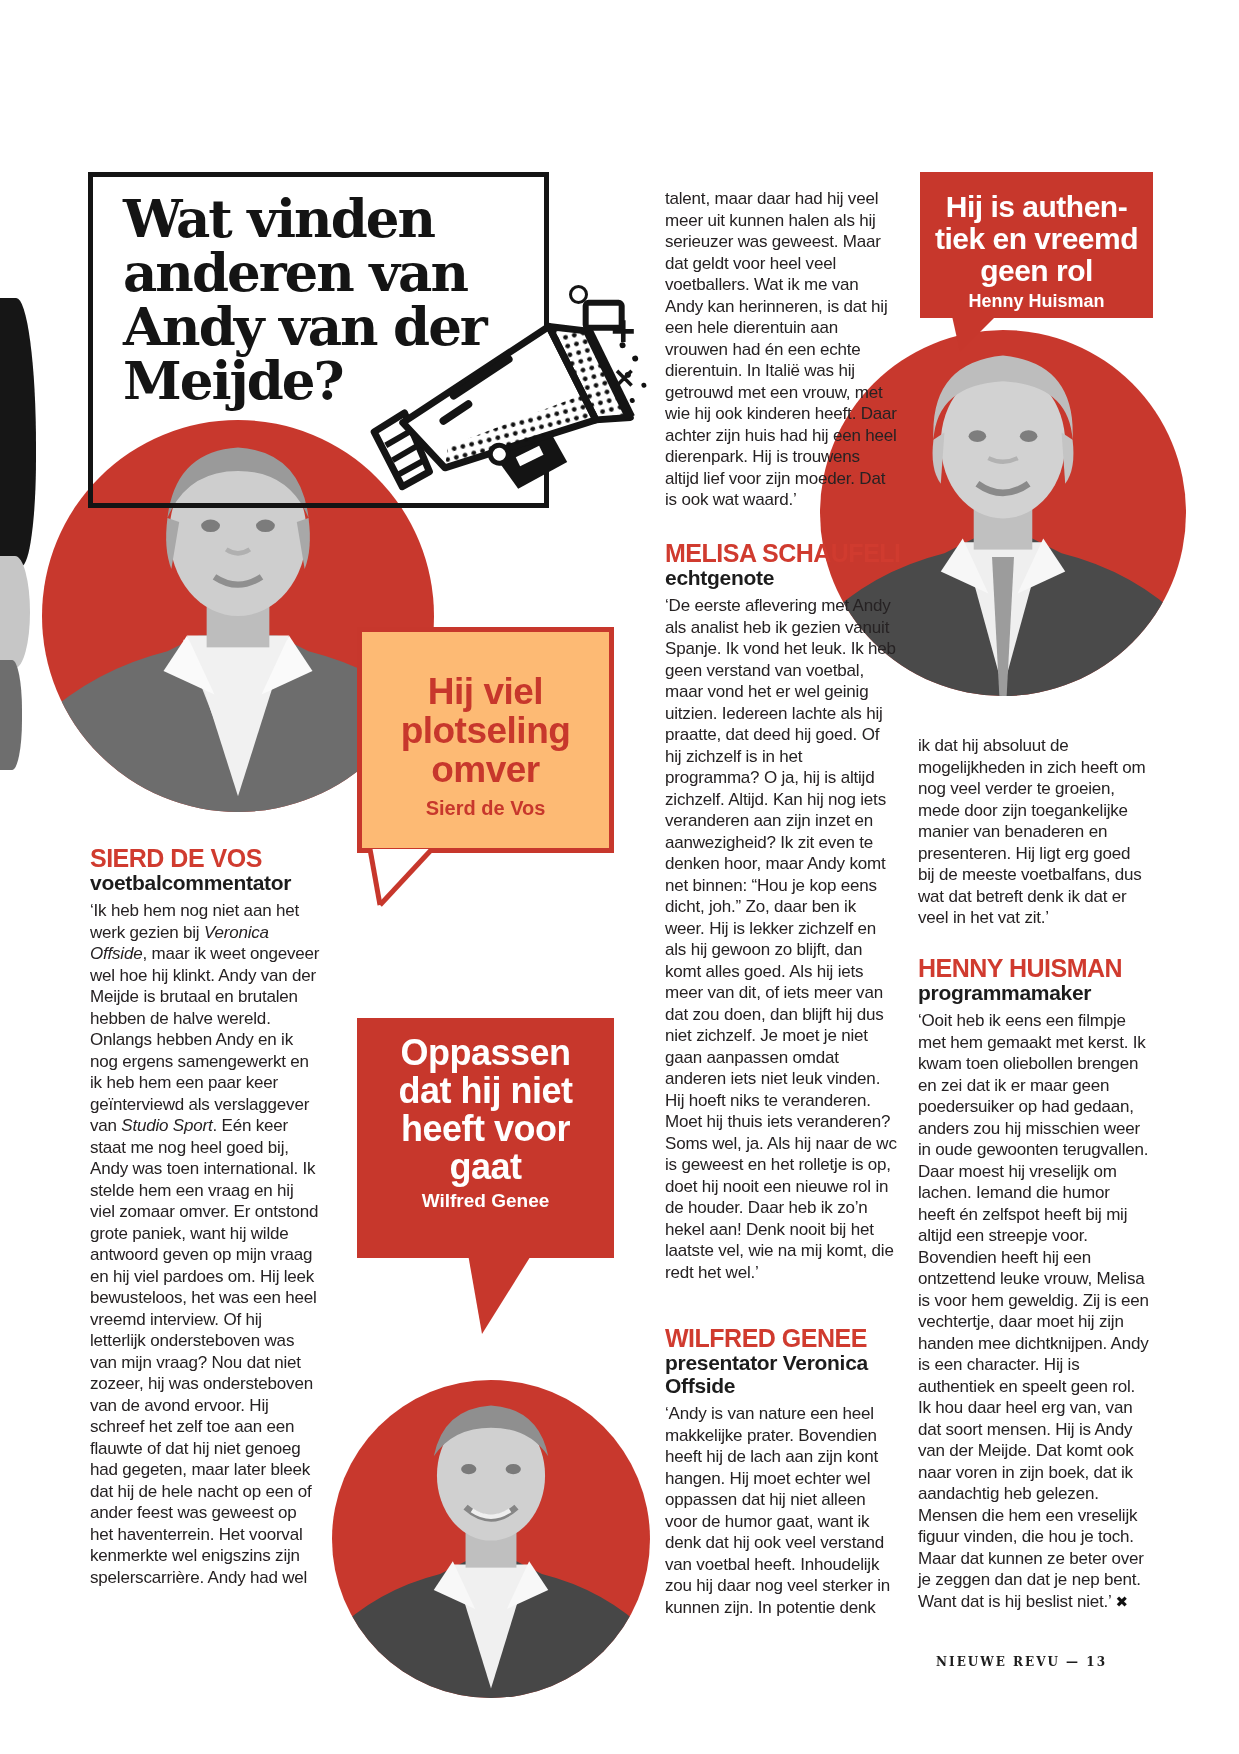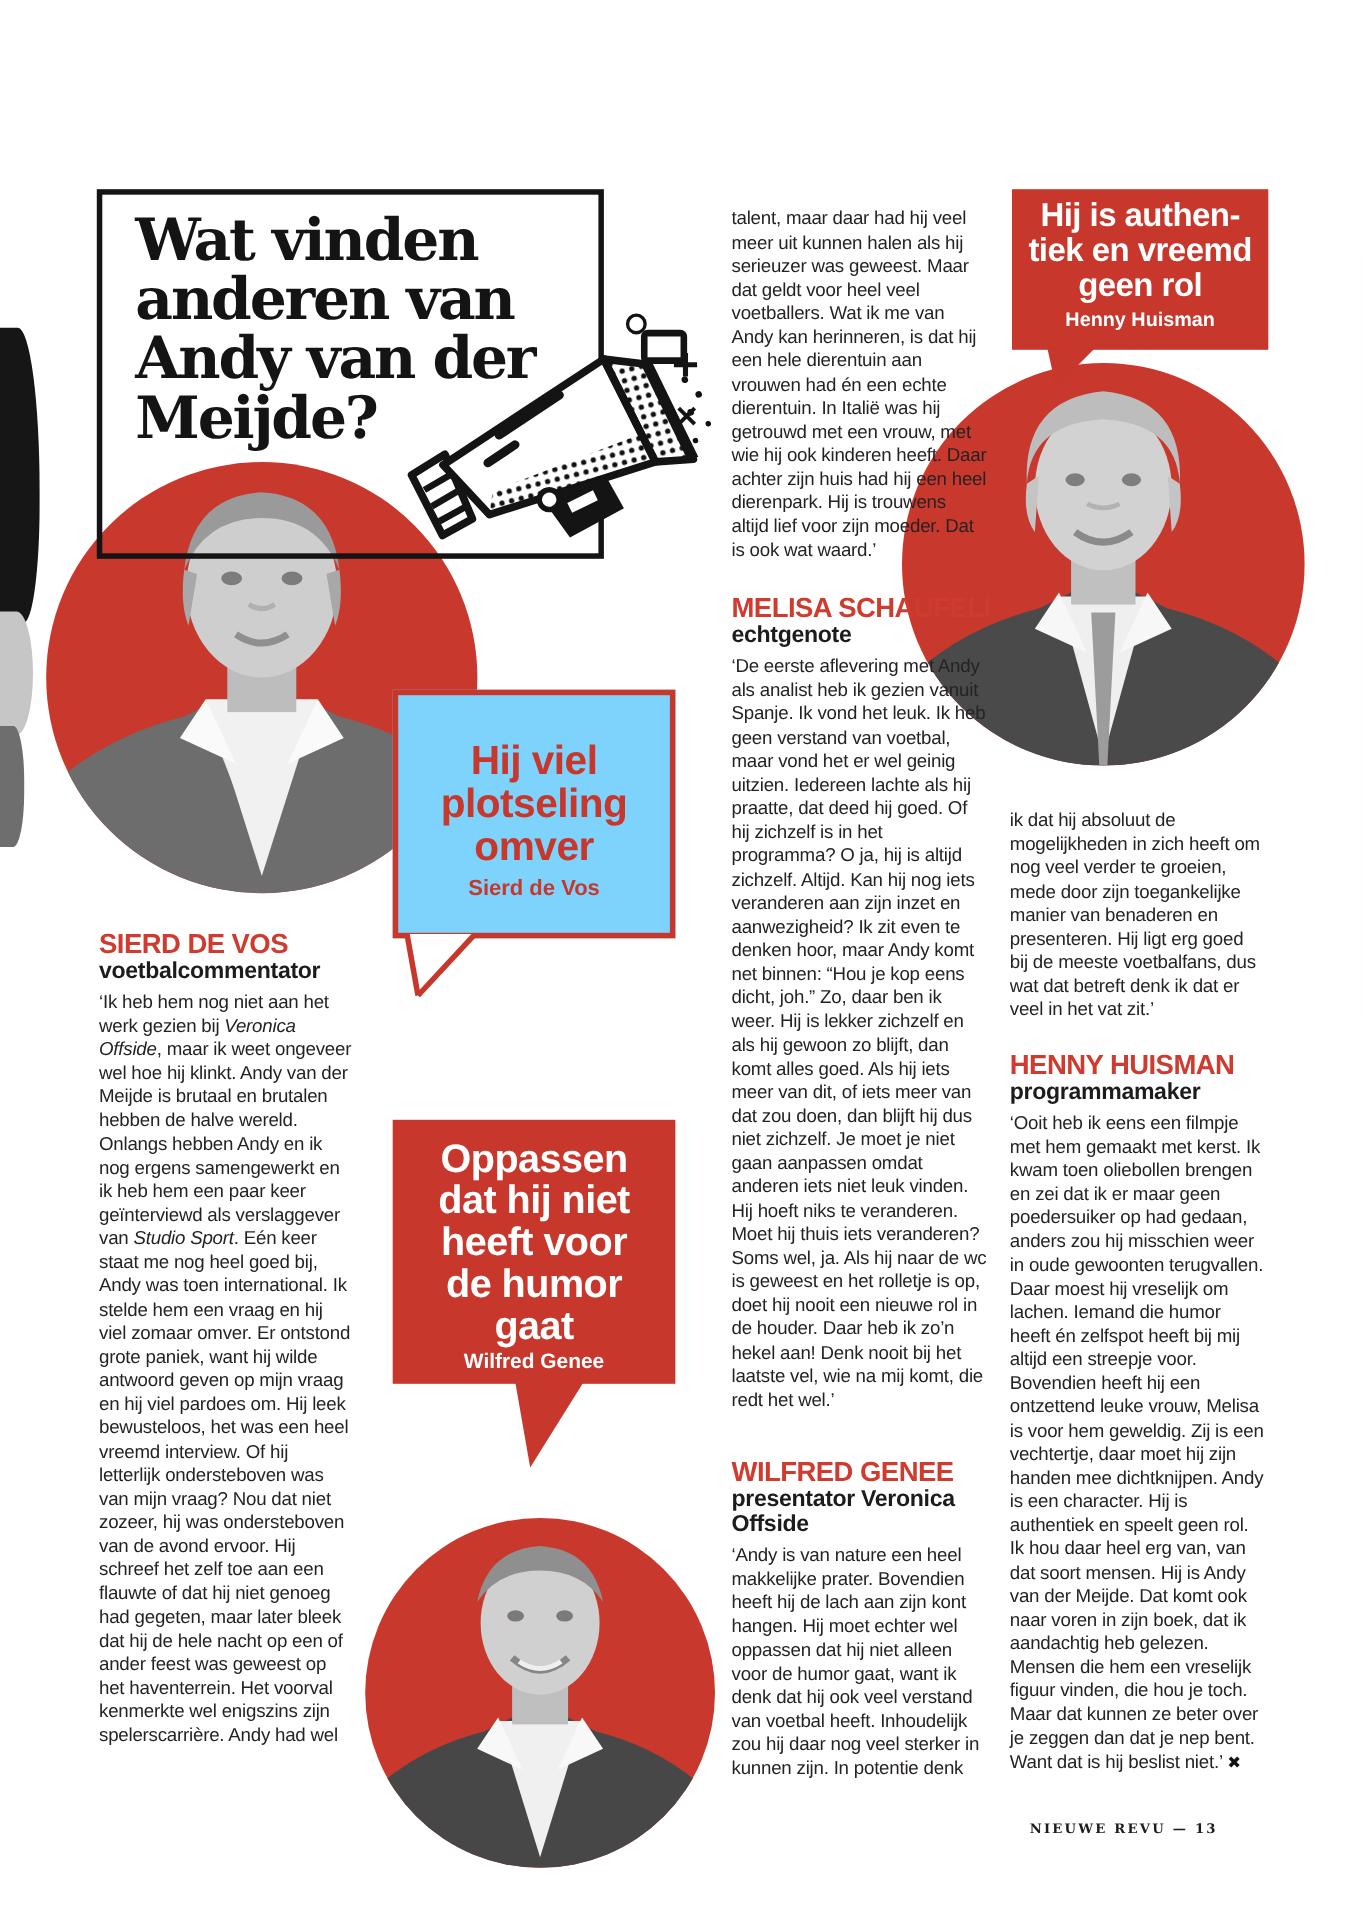--- a/index.html
+++ b/index.html
@@ -22,28 +22,28 @@
   
   .photo-circle{border-radius:50%;overflow:hidden;background:#C8382D;z-index:1;}
   .photo-sierd{left:42px;top:420px;width:392px;height:392px;}
   .photo-henny{left:820px;top:330px;width:366px;height:366px;}
   .photo-wilfred{left:332px;top:1380px;width:318px;height:318px;}
   .photo-circle svg{display:block;width:100%;height:100%;}
 
   
   .bubble{box-sizing:border-box;text-align:center;z-index:4;}
   .bubble .line{display:block;white-space:nowrap;}
-  .bubble-sierd{left:357px;top:627px;width:257px;height:226px;background:#7dd3fc;
+  .bubble-sierd{left:357px;top:627px;width:257px;height:226px;background:#fdba74;
                 border:5px solid #C7372C;padding-top:40px;}
   .bubble-sierd .line{font-size:37px;line-height:39px;font-weight:700;color:#C7372C;letter-spacing:-0.5px;}
   .bubble-sierd .attr{margin-top:8px;font-size:20px;font-weight:700;color:#C7372C;}
   .bubble-wilfred{left:357px;top:1018px;width:257px;height:240px;background:#C7372C;padding-top:16px;}
   .bubble-wilfred .line{font-size:36px;line-height:38px;font-weight:700;color:#ffffff;letter-spacing:-0.5px;}
   .bubble-wilfred .attr{margin-top:4px;font-size:19px;font-weight:700;color:#ffffff;}
-  .bubble-henny{left:920px;top:172px;width:233px;height:146px;background:#C7372C;padding-top:8px;}
+  .bubble-henny{left:920px;top:172px;width:233px;height:146px;background:#C7372C;padding-top:19px;}
   .bubble-henny .line{font-size:30px;line-height:32px;font-weight:700;color:#ffffff;letter-spacing:-0.5px;}
   .bubble-henny .attr{margin-top:4px;font-size:18px;font-weight:700;color:#ffffff;}
   .tail{z-index:5;}
 
   
   .col{width:232px;z-index:2;}
   .kicker{font-size:25px;font-weight:800;color:#D03B2F;letter-spacing:-0.5px;line-height:26px;white-space:nowrap;}
   .role{font-size:21px;font-weight:800;color:#1c1c1c;letter-spacing:-0.3px;line-height:23px;}
   .role span{display:block;white-space:nowrap;}
   .body{font-size:17px;line-height:21.5px;letter-spacing:-0.2px;color:#262223;margin:0;
@@ -185,21 +185,20 @@
   <svg class="abs tail" style="left:366px;top:849px;" width="72" height="62">
     <polygon points="4,0 66,0 14,56" fill="#ffffff"></polygon>
     <path d="M4,0 L14,56" stroke="#C7372C" stroke-width="5" fill="none"></path>
     <path d="M66,0 L14,56" stroke="#C7372C" stroke-width="5" fill="none"></path>
   </svg>
 
   <div class="abs bubble bubble-wilfred">
     <span class="line">Oppassen</span>
     <span class="line">dat hij niet</span>
     <span class="line">heeft voor</span>
-    <span class="line">de humor</span>
     <span class="line">gaat</span>
     <div class="attr">Wilfred Genee</div>
   </div>
   <svg class="abs tail" style="left:468px;top:1254px;" width="70" height="84">
     <polygon points="0,0 64,0 14,80" fill="#C7372C"></polygon>
   </svg>
 
   <div class="abs bubble bubble-henny">
     <span class="line">Hij is authen-</span>
     <span class="line">tiek en vreemd</span>

